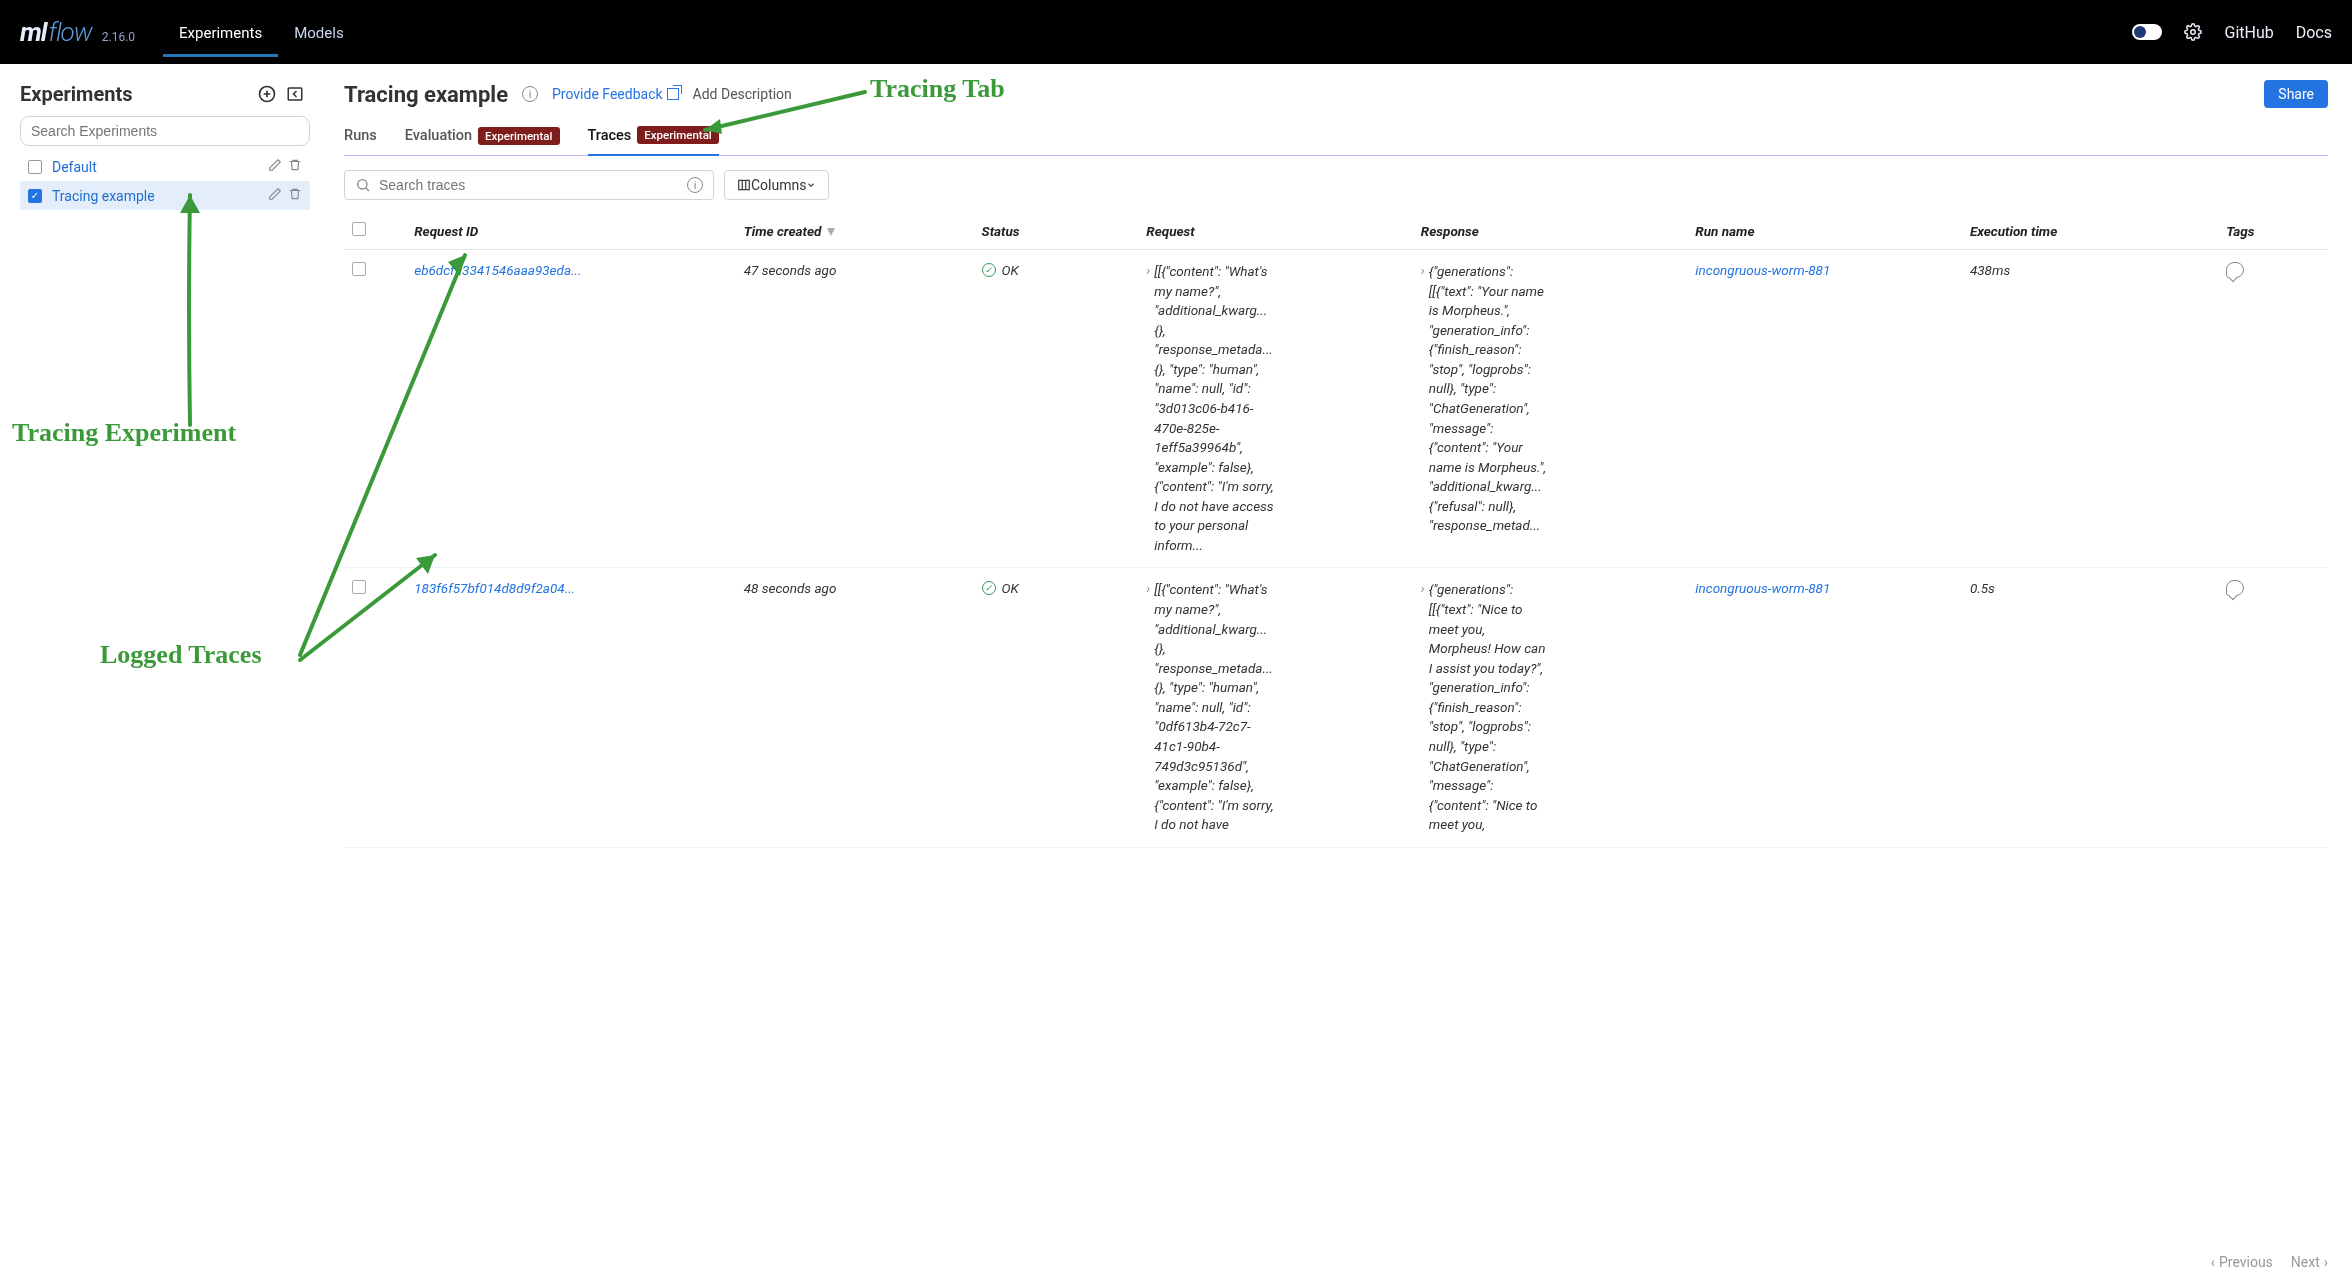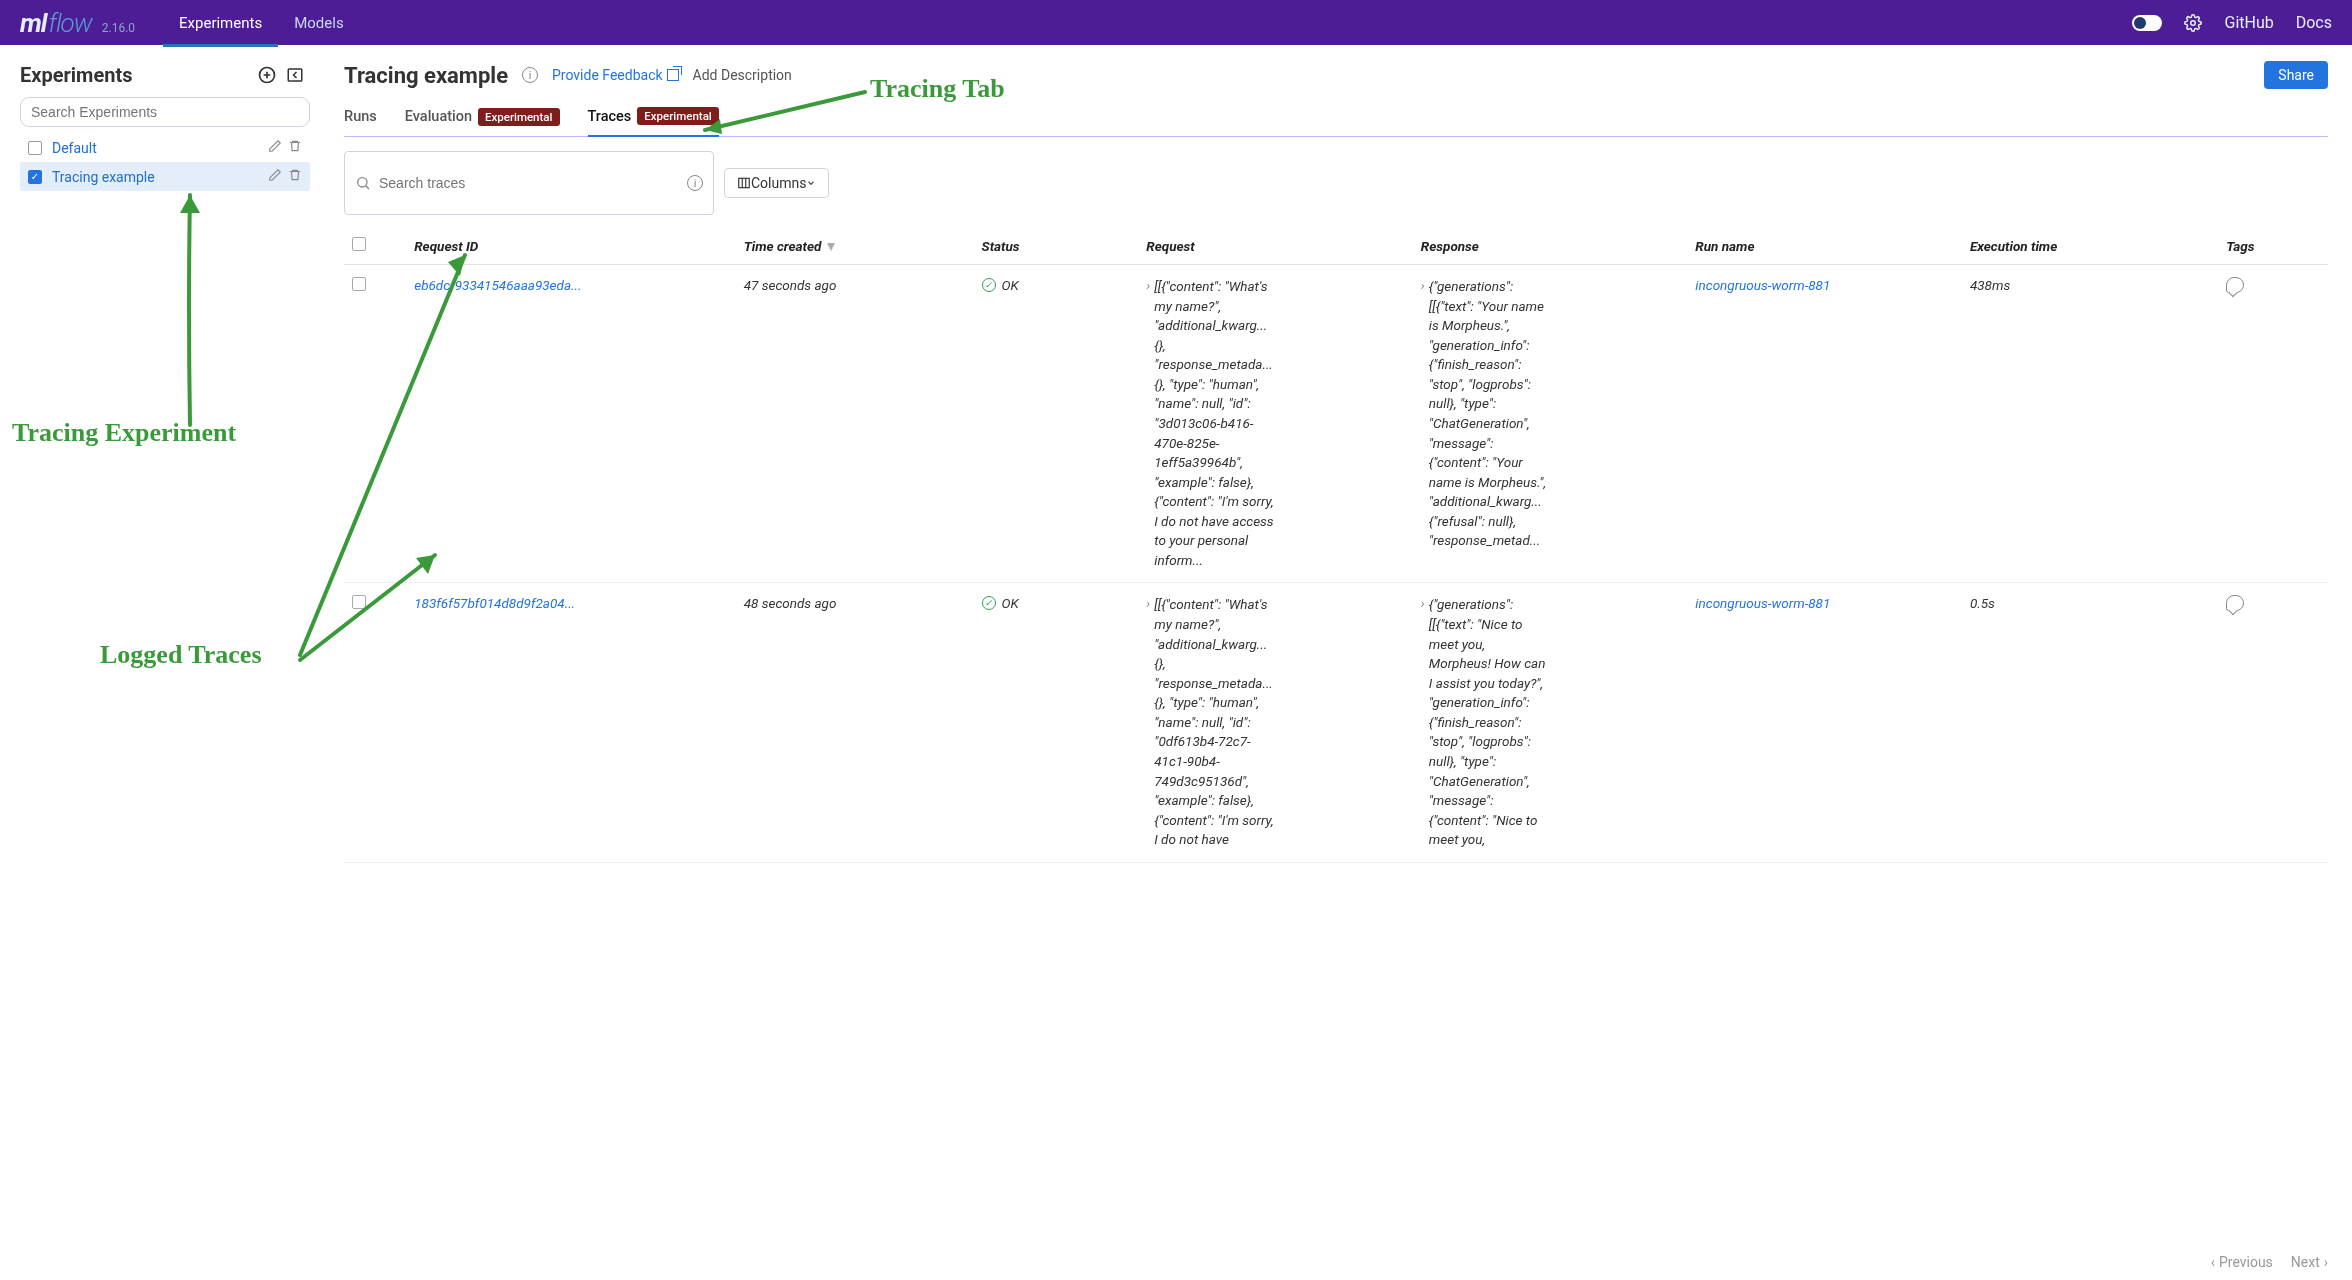--- a/index.html
+++ b/index.html
@@ -1,20 +1,20 @@
 <!DOCTYPE html>
 <html><head>
 <meta charset="utf-8">
 <style>
 * { box-sizing: border-box; margin: 0; padding: 0; }
 body { font-family: -apple-system, BlinkMacSystemFont, "Segoe UI", Roboto, sans-serif; font-size: 14px; color: #333; background: #fff; overflow: hidden; }
 .app { display: flex; flex-direction: column; height: 100vh; width: 100vw; }
 
 
-.top-header { background: #4c1d95; color: #fff; display: flex; align-items: center; padding: 0 20px; height: 45px; }
+.top-header { background: #000000; color: #fff; display: flex; align-items: center; padding: 0 20px; height: 64px; }
 .logo-group { display: flex; align-items: baseline; gap: 6px; }
 .logo-ml { font-size: 26px; font-weight: 700; font-style: italic; color: #e6eefc; letter-spacing: -1px; }
 .logo-flow { font-size: 26px; font-weight: 300; font-style: italic; color: #5b9bd5; letter-spacing: -1px; margin-left: -4px;}
 .logo-version { font-size: 12px; color: #8ea5cc; margin-left: 4px; }
 .nav-tabs { display: flex; margin-left: 28px; gap: 0; }
 .nav-tab { padding: 16px 16px 12px 16px; color: #c8d8ee; cursor: pointer; border-bottom: 3px solid transparent; font-size: 15px; }
 .nav-tab.active { border-bottom-color: #2374bb; color: #fff; }
 .header-right { margin-left: auto; display: flex; align-items: center; gap: 22px; color: #eaf0fa; font-size: 16px; }
 .toggle-pill { width: 30px; height: 16px; background: #fff; border-radius: 10px; position: relative; }
 .toggle-pill::after { content:""; position:absolute; left:2px; top:2px; width:12px; height:12px; background:#1f3a6e; border-radius:50%; }
@@ -48,21 +48,21 @@
 .feedback-link { color:#2374e1; font-size:14px; display:flex; align-items:center; gap:4px; cursor:pointer; }
 .add-desc { color:#555; font-size:14px; cursor:pointer; }
 .share-btn { margin-left:auto; background:#2374e1; color:#fff; padding:6px 14px; border-radius:4px; font-size:14px; cursor:pointer; }
 
 .sub-tabs { display:flex; gap:28px; margin-top:18px; border-bottom:1px solid #c4b5fd; }
 .sub-tab { padding:0 0 10px 0; color:#555; cursor:pointer; display:flex; align-items:center; gap:6px; font-size:14.5px; font-weight:500; }
 .sub-tab.active { color:#111; border-bottom:2px solid #2374e1; margin-bottom:-1px; }
 .badge { background:#7f1d1d; color:#fff; font-size:11.5px; padding:2px 7px; border-radius:3px; font-weight:500; }
 
 .toolbar { display:flex; gap:10px; margin-top:14px; align-items:center; }
-.trace-search { flex:0 0 370px; display:flex; align-items:center; border:1px solid #d0d5dd; border-radius:4px; padding:23px 10px; gap:8px; color:#888; }
+.trace-search { flex:0 0 370px; display:flex; align-items:center; border:1px solid #d0d5dd; border-radius:4px; padding:6px 10px; gap:8px; color:#888; }
 .trace-search input { border:none; outline:none; flex:1; font-size:14px; color:#333; }
 .cols-btn { border:1px solid #d0d5dd; border-radius:4px; padding:6px 12px; display:flex; align-items:center; cursor:pointer; font-size:14px; color:#333; }
 
 
 .table-wrap { margin-top:12px; flex:1; overflow:auto; }
 table.traces { width:100%; border-collapse:collapse; table-layout:fixed;font-style:italic; }
 table.traces th { text-align:left; font-weight:700; font-size:13.5px; padding:10px 8px; border-bottom:1px solid #e0e3e8; color:#222; }
 table.traces td { vertical-align:top; padding:12px 8px; border-bottom:1px solid #eef1f4; font-size:13.5px; color:#333; }
 .col-cb { width:34px; }
 .col-id { width:180px; }

